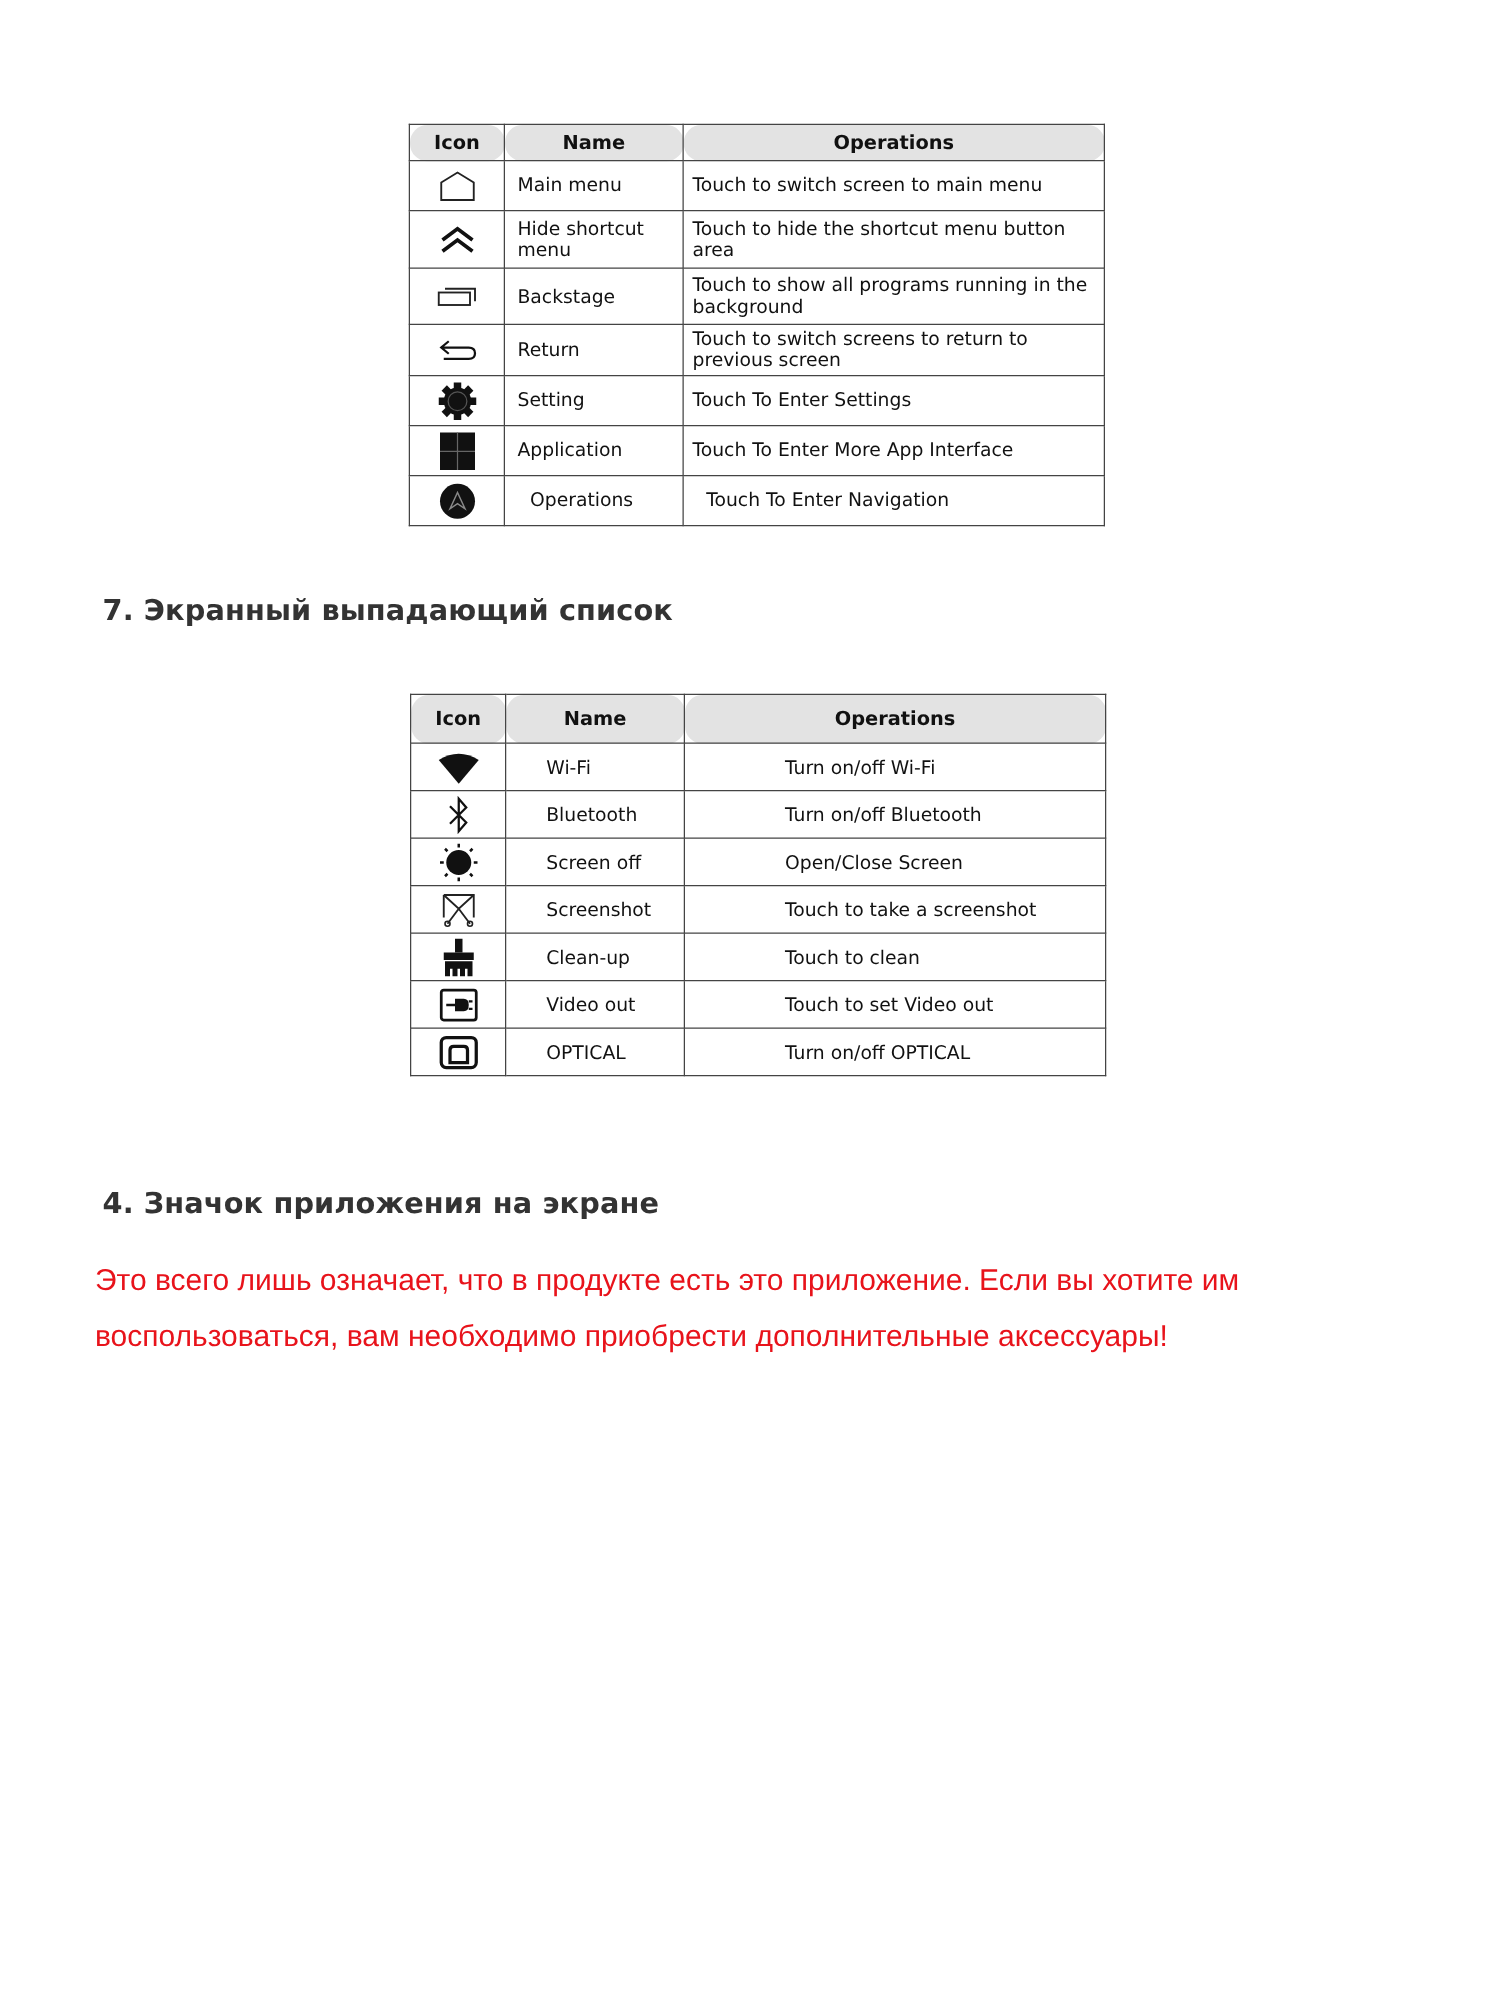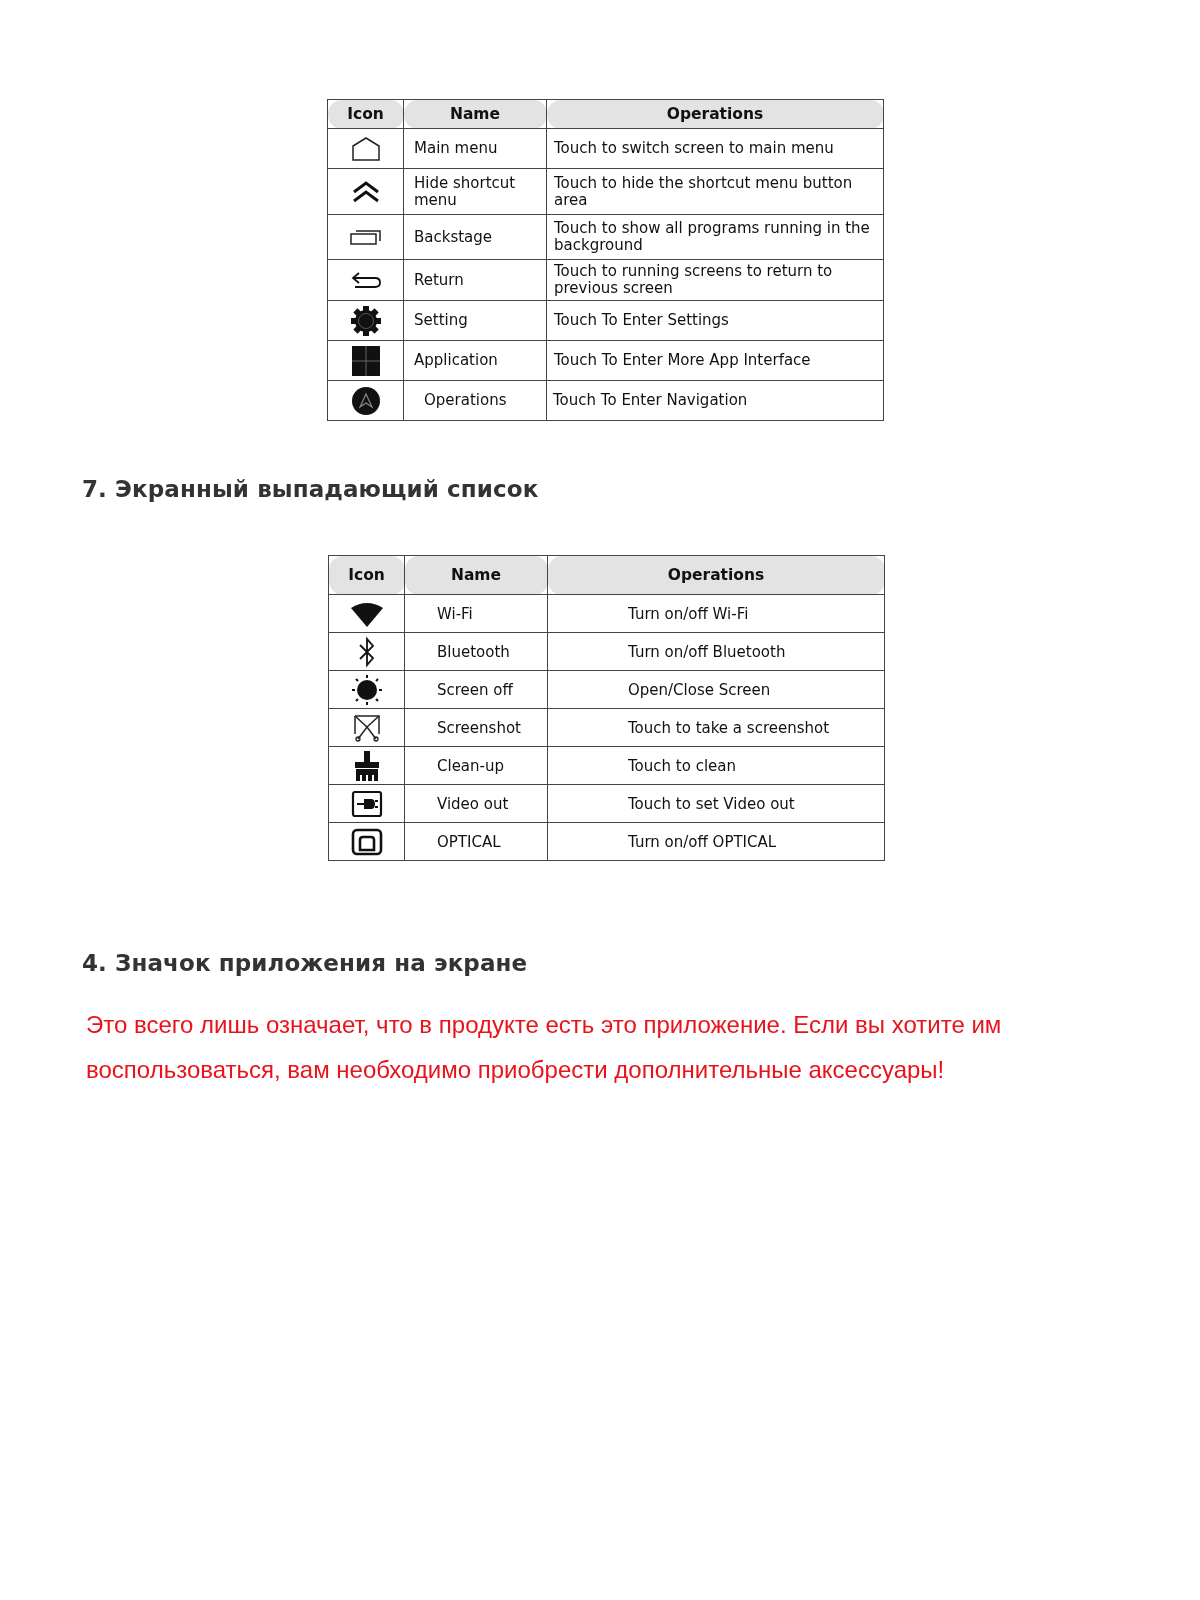--- a/index.html
+++ b/index.html
@@ -9,21 +9,21 @@
   .tbl th { background:#e3e3e3; font-weight:bold; text-align:center; font-size:15.5px;border-radius:14px; }
   .tbl td.icon { text-align:center; }
   .tbl td.icon svg { display:block; margin:0 auto; }
   .t1 { left:327px; top:99px; width:556px; }
   .t1 td.name { padding-left:10px; line-height:17px; }
   .t1 td.ops { padding-left:7px; line-height:17px; }
   .t2 { left:328px; top:555px; width:556px; }
   .t2 td.name { padding-left:32px; }
   .t2 td.ops { padding-left:80px; }
   .heading { position:absolute; left:82px; font-family:"DejaVu Sans", sans-serif; font-weight:bold; font-size:23px; color:#333; margin:0; letter-spacing:0.1px; }
-  .red { position:absolute; left:86px; top:1002px; width:1000px; font-family:"Liberation Sans", sans-serif; font-size:24px; line-height:45px; color:#e8131b; margin:0; }
+  .red { position:absolute; left:76px; top:1002px; width:1000px; font-family:"Liberation Sans", sans-serif; font-size:24px; line-height:45px; color:#e8131b; margin:0; }
 </style>
 </head>
 <body>
 
 <table class="tbl t1">
   <colgroup>
       <col style="width:76px">
       <col style="width:143px">
       <col style="width:337px">
     </colgroup>
@@ -63,21 +63,21 @@
       <td class="name">Backstage</td>
       <td class="ops">Touch to show all programs running in the background</td>
     </tr>
     <tr style="height:41px">
       <td class="icon">
         <svg width="34" height="20" viewBox="0 0 34 20">
             <path d="M10 3 L4 8 L10 13 M4 8 L26 8 Q31 8 31 12.5 Q31 17 26 17 L6 17" fill="none" stroke="#111" stroke-width="1.8"></path>
           </svg>
       </td>
       <td class="name">Return</td>
-      <td class="ops">Touch to running screens to return to previous screen</td>
+      <td class="ops">Touch to switch screens to return to previous screen</td>
     </tr>
     <tr style="height:40px">
       <td class="icon">
         <svg width="32" height="32" viewBox="0 0 32 32">
           <g fill="#111">
             <circle cx="16" cy="16" r="11"></circle>
             <rect x="13" y="1" width="6" height="6"></rect>
               <rect x="13" y="25" width="6" height="6"></rect>
             <rect x="1" y="13" width="6" height="6"></rect>
               <rect x="25" y="13" width="6" height="6"></rect>
@@ -103,21 +103,21 @@
       <td class="ops">Touch To Enter More App Interface</td>
     </tr>
     <tr style="height:40px">
       <td class="icon">
         <svg width="30" height="30" viewBox="0 0 30 30">
             <circle cx="15" cy="15" r="14" fill="#111"></circle>
             <path d="M9 21 L15 8 L21 21 L15 17 Z" fill="none" stroke="#888" stroke-width="1.2"></path>
           </svg>
       </td>
       <td class="name" style="padding-left:20px">Operations</td>
-      <td class="ops" style="padding-left:6px">Touch To Enter Navigation</td>
+      <td class="ops" style="padding-left:18px">Touch To Enter Navigation</td>
     </tr>
   </tbody>
 </table>
 
 <h2 class="heading" style="top:476px">7. Экранный выпадающий список</h2>
 
 <table class="tbl t2">
   <colgroup>
       <col style="width:76px">
       <col style="width:143px">

